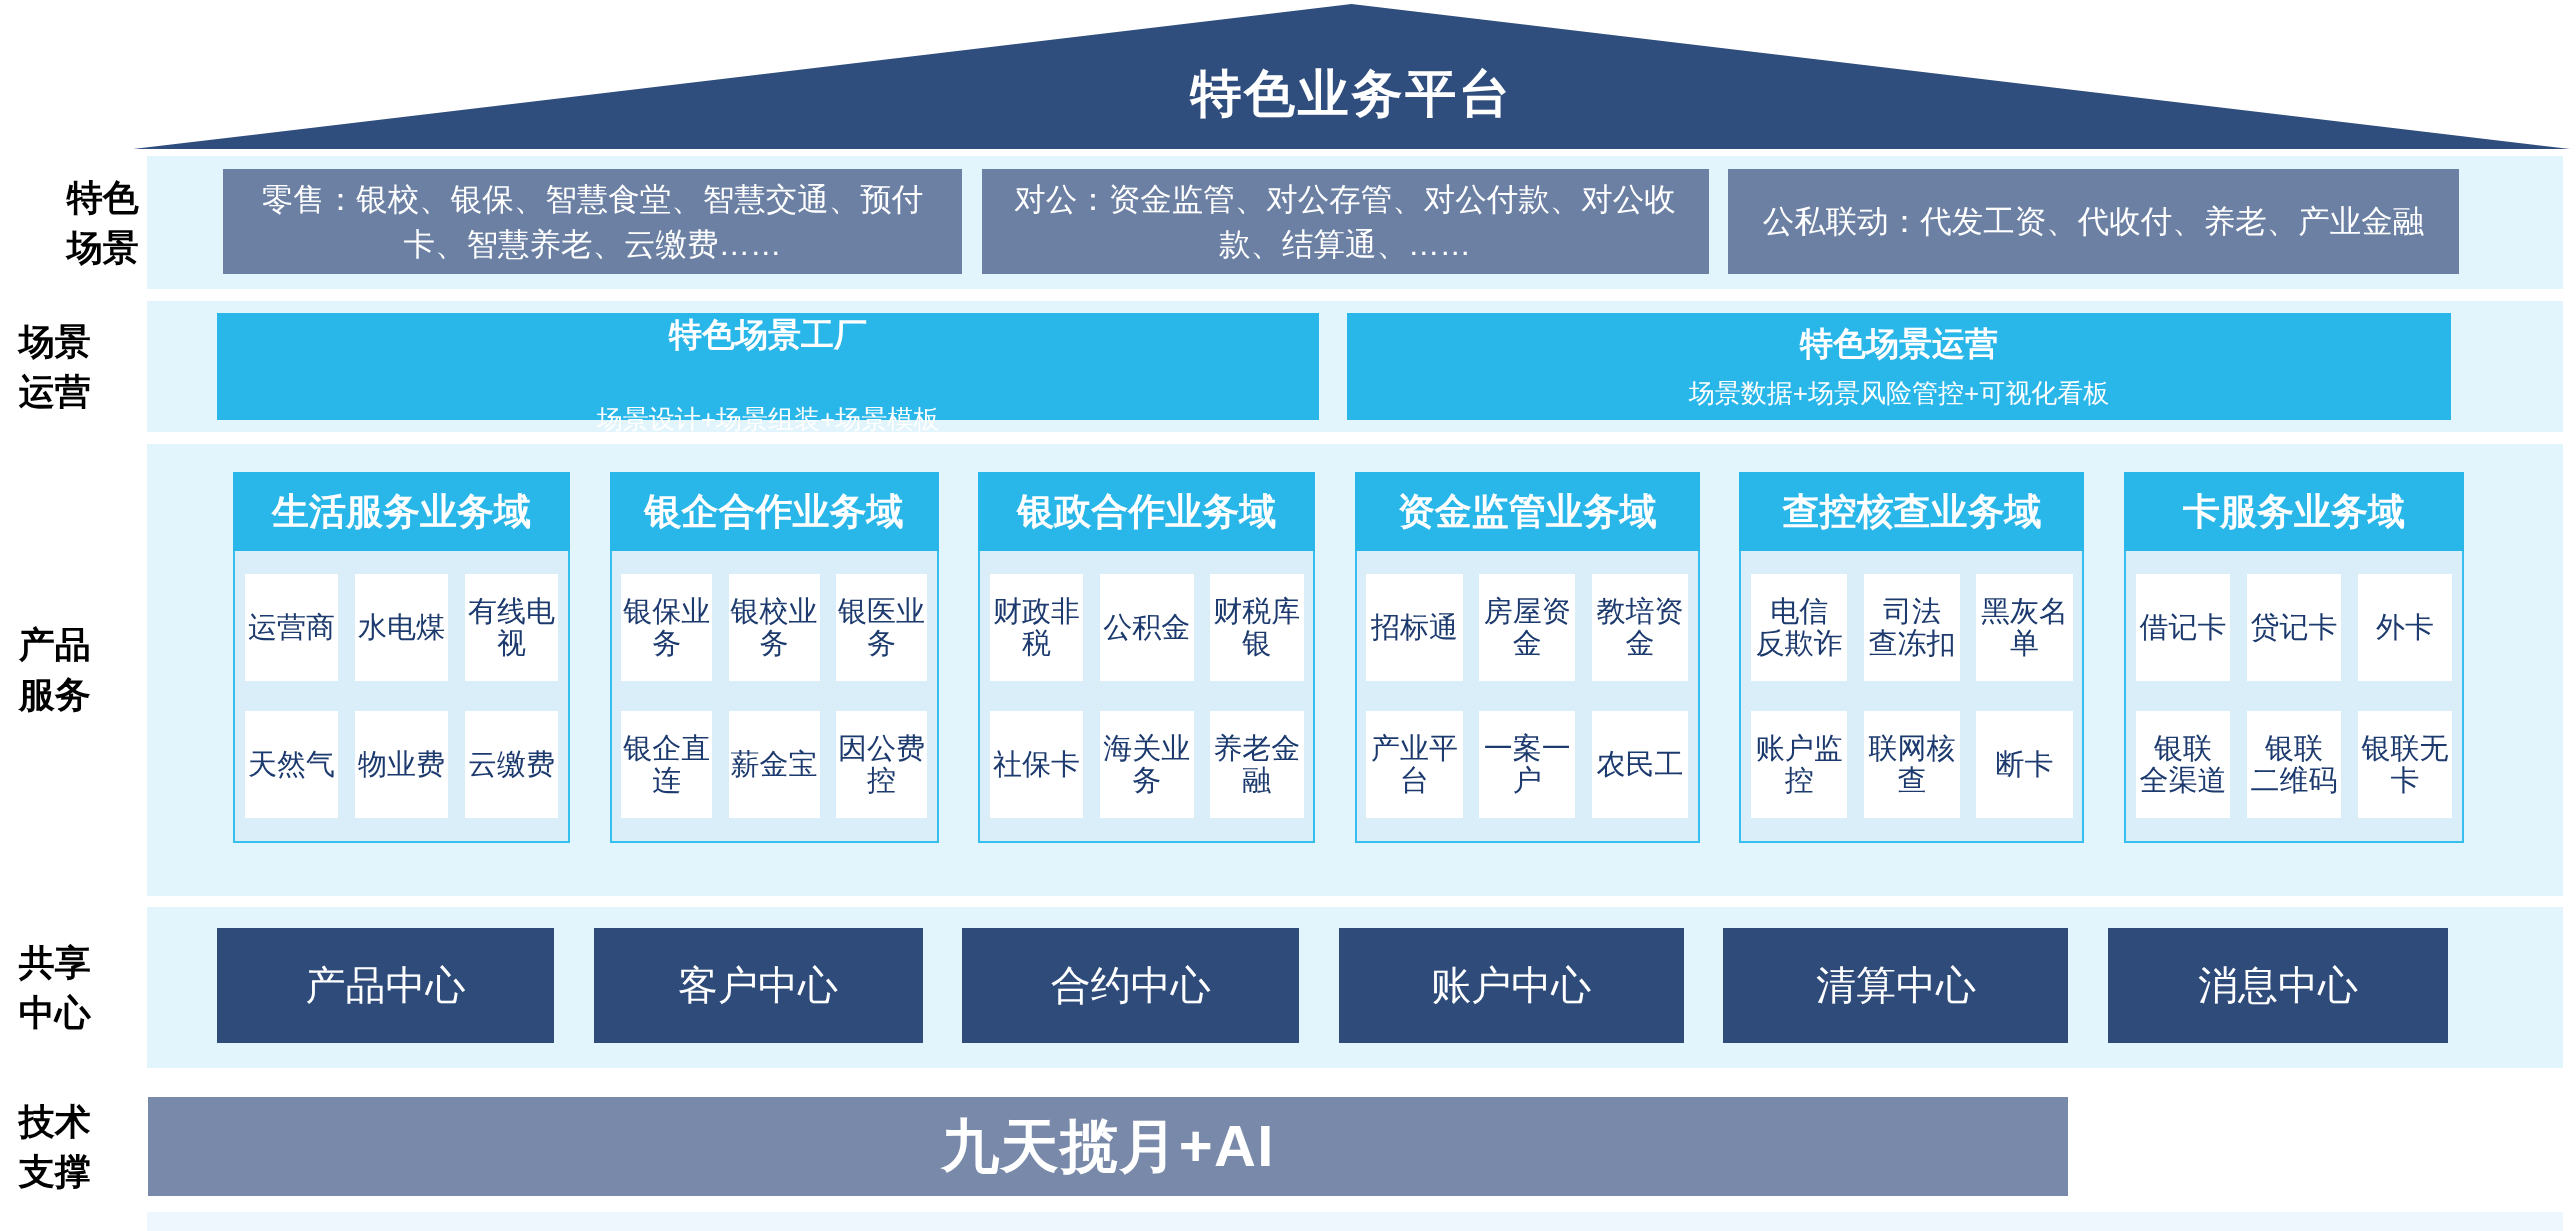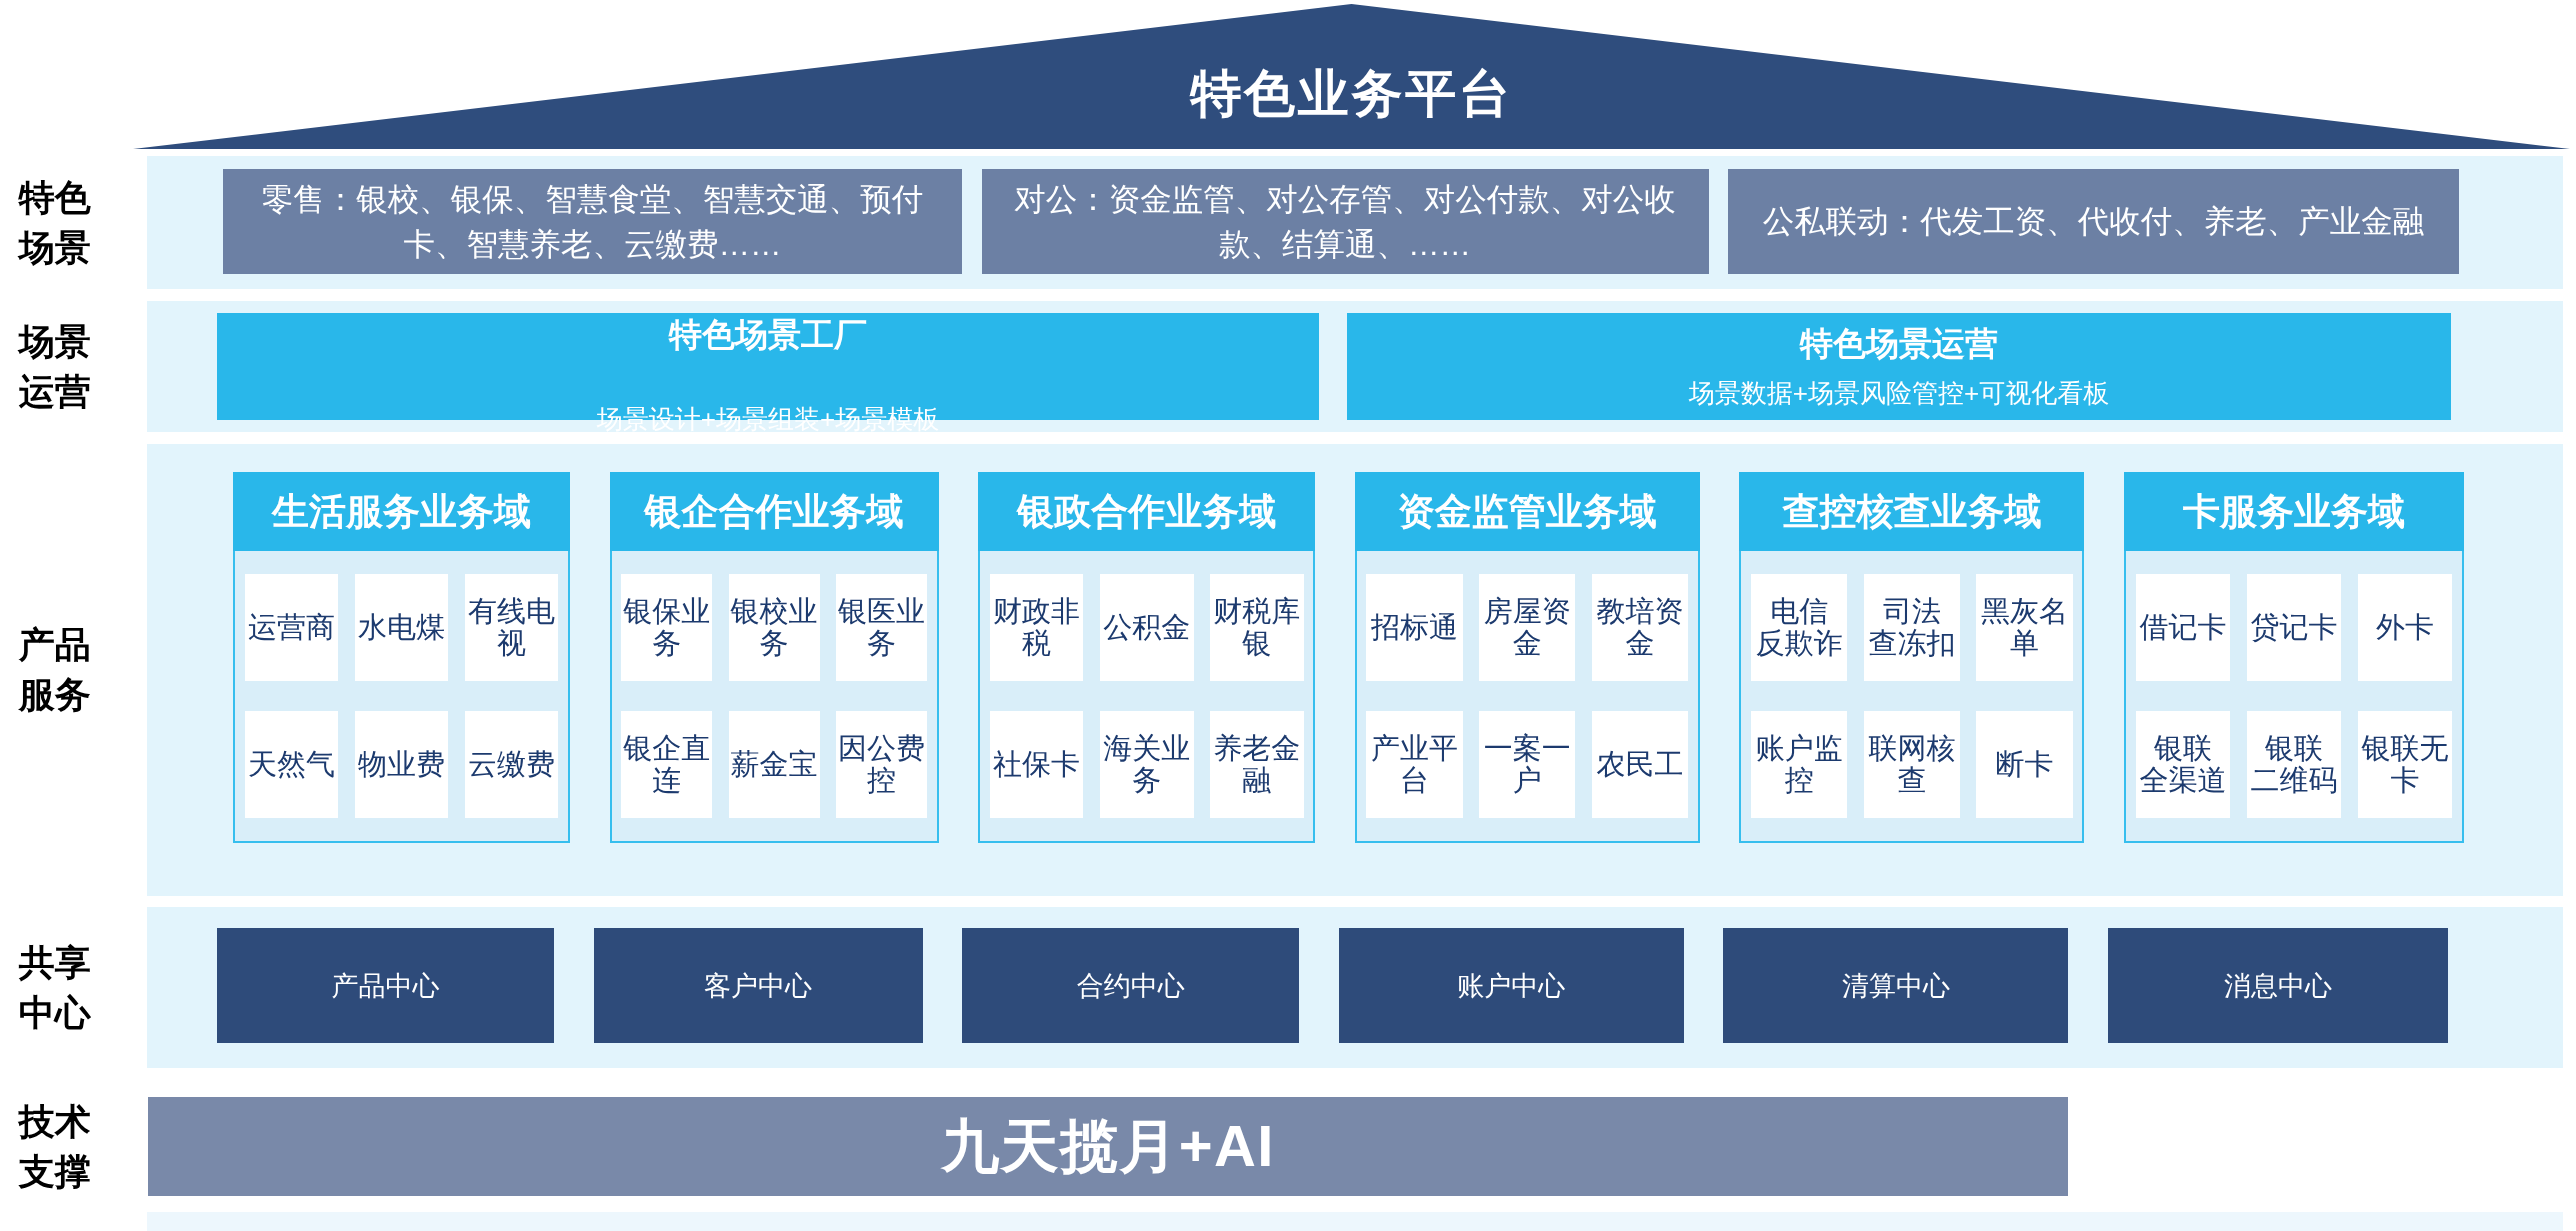--- a/index.html
+++ b/index.html
@@ -38,40 +38,40 @@
   .c1{width:337px;} .c2{width:329px;} .c3{width:337px;} .c4{width:345px;} .c5{width:345px;} .c6{width:340px;}
   .col-header{height:79px;background:#29B7EA;color:#ffffff;font-size:37px;font-weight:bold;
         display:flex;align-items:center;justify-content:center;text-align:center;}
   .col-body{height:292px;background:#D9EEF9;border:2.1px solid #36BEEE;border-top:none;box-sizing:border-box;
         display:grid;grid-template-columns:1fr 1fr 1fr;grid-auto-rows:1fr;column-gap:16.4px;row-gap:30px;
         padding:22.6px 9.6px 23px 9.6px;}
   .cell{background:#ffffff;color:#1C3A6E;font-size:29px;line-height:1.12;
         display:flex;align-items:center;justify-content:center;text-align:center;white-space:pre-line;}
 
   
-  .center-box{height:115px;background:#2E4B7A;color:#ffffff;font-size:27px;
+  .center-box{height:115px;background:#2E4B7A;color:#ffffff;font-size:40px;
         display:flex;align-items:center;justify-content:center;text-align:center;}
 
   
   .tech-bar{position:absolute;left:148px;top:1097px;width:1920px;height:99px;background:#7989A9;
         color:#ffffff;font-size:58px;font-weight:bold;display:flex;align-items:center;justify-content:center;
         letter-spacing:1.4px;}
 
   
   .bottom-strip{position:absolute;left:147px;top:1212px;width:2416px;height:20px;background:#EDF7FD;}
 </style>
 </head>
 <body>
 
 <div id="page">
 
   <div class="roof"></div>
   <div class="roof-title" style="position:absolute;left:133px;width:2437px;top:60px;text-align:center;color:#fff;font-size:51px;font-weight:bold;letter-spacing:2.7px;">特色业务平台</div>
 
-  <div class="side-label" style="top:156px;height:133px;">
+  <div class="side-label" style="top:156px;height:133px;margin-left:48px;">
     <span>特色场景</span>
   </div>
   <div class="side-label" style="top:301px;height:131px;">
     <span>场景运营</span>
   </div>
   <div class="side-label" style="top:444px;height:452px;">
     <span>产品服务</span>
   </div>
   <div class="side-label" style="top:907px;height:161px;">
     <span>共享中心</span>

